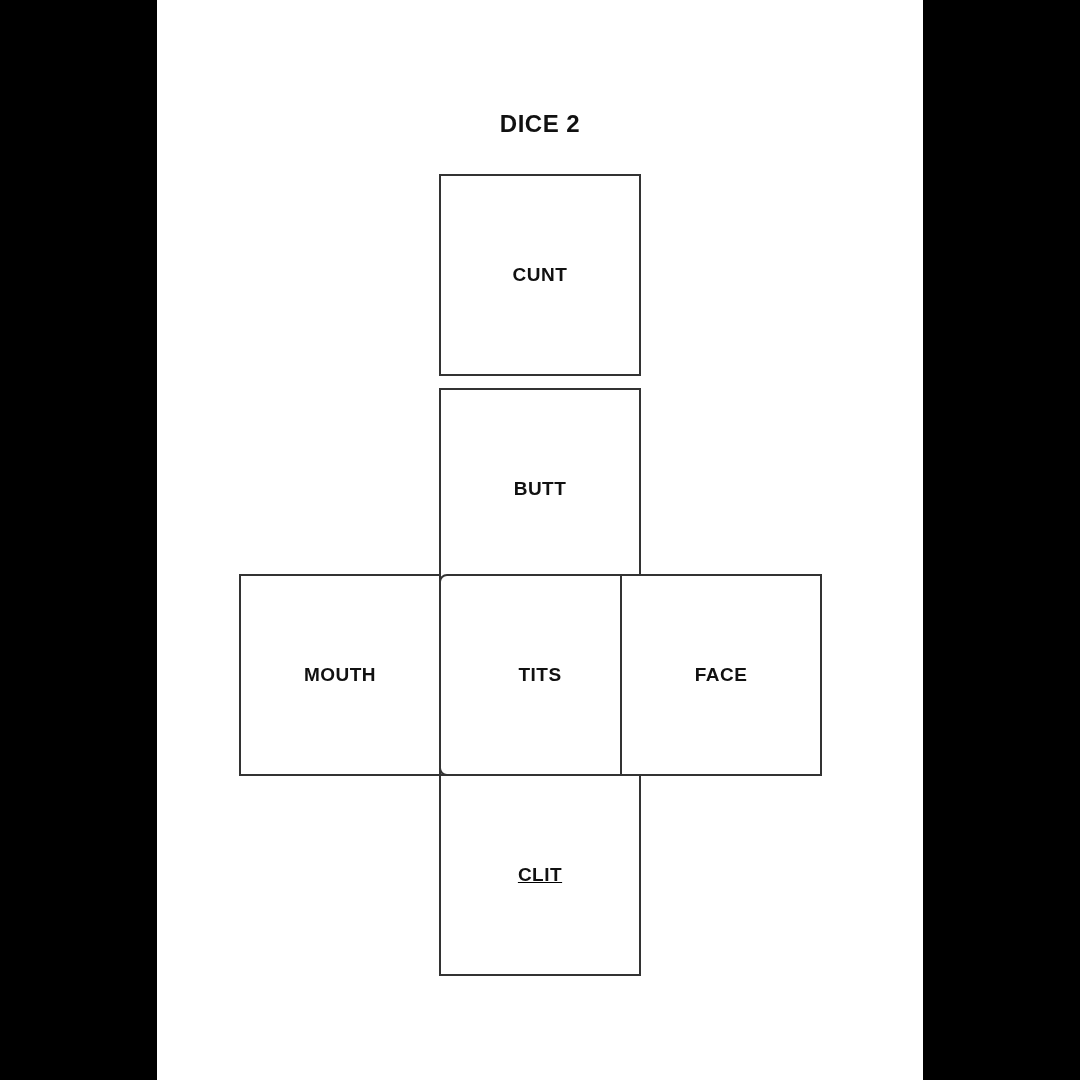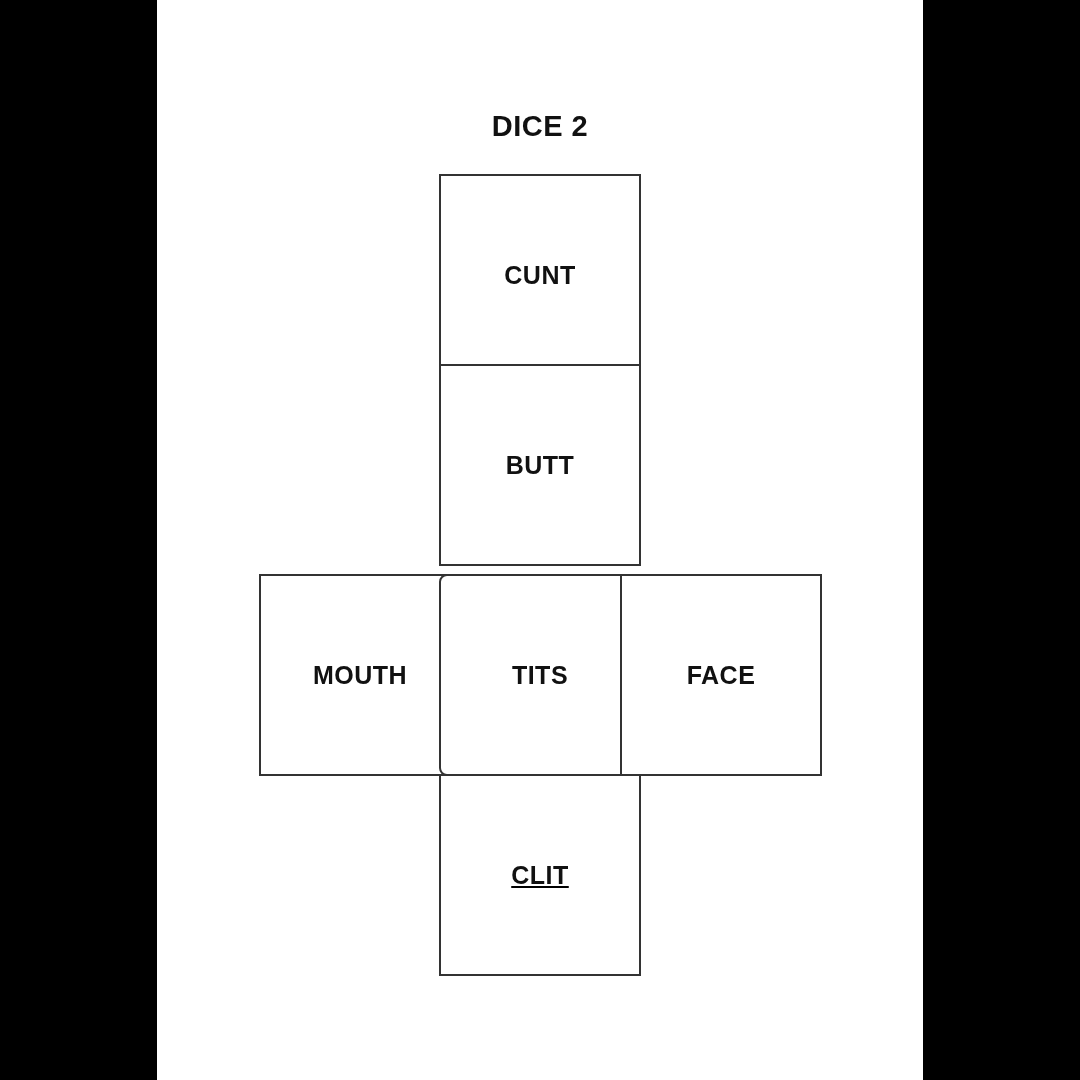--- a/index.html
+++ b/index.html
@@ -35,46 +35,46 @@
     width: 766px;
     height: 1080px;
     background: var(--paper, #fff);
   }
   .page-title {
     position: absolute;
     left: 157px;
     top: 110px;
     width: 766px;
     text-align: center;
-    font-size: 29px;
+    font-size: 24px;
     font-weight: 700;
     letter-spacing: 0.5px;
     color: var(--ink, #111);
   }
   .face {
     position: absolute;
     width: 202px;
     height: 202px;
     box-sizing: border-box;
     border: 2px solid var(--line, #333);
     background: var(--paper, #fff);
     display: flex;
     align-items: center;
     justify-content: center;
   }
   .face-label {
-    font-size: 25px;
+    font-size: 19px;
     font-weight: 700;
     letter-spacing: 0.5px;
     color: var(--ink, #111);
   }
   
   .pos-cunt  { left: 439px; top: 174px; }
-  .pos-butt  { left: 439px; top: 364px; align-items: center; }
-  .pos-mouth { left: 239px; top: 574px; margin-left: 20px; }
+  .pos-butt  { left: 439px; top: 388px; align-items: center; }
+  .pos-mouth { left: 239px; top: 574px; }
   .pos-tits  { left: 439px; top: 574px; border-radius: 8px; }
   .pos-face  { left: 620px; top: 574px; }
   .pos-clit  { left: 439px; top: 774px; text-decoration: underline; }
 </style>
 </head>
 <body>
 
 <div class="canvas">
 
   <div class="letterbox left"></div>

